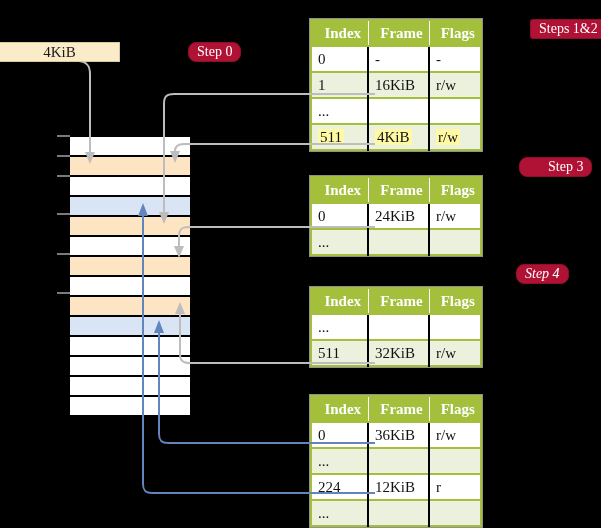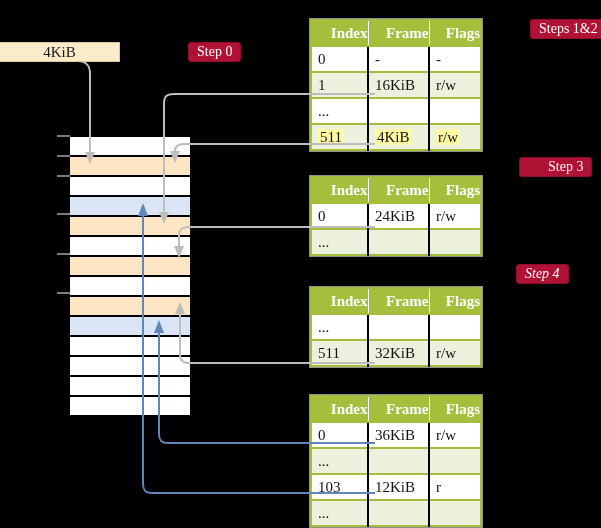--- a/index.html
+++ b/index.html
@@ -5,40 +5,40 @@
   html,body{margin:0;padding:0;background:#000;}
   .canvas{position:relative;width:601px;height:528px;background:#000;overflow:hidden;
           font-family:"Liberation Serif",serif;}
 
   
   .page-size-box{position:absolute;left:0;top:42px;width:119px;height:18px;
     background:#faecc8;border:1px solid #d9c99c;border-left:none;
     text-align:center;font-size:15px;line-height:18px;color:#1a1a1a;}
 
   
-  .badge{position:absolute;background:#b01236;border:1px solid #8c0e2a;border-radius:3px;
+  .badge{position:absolute;background:#b01236;border:1px solid #8c0e2a;border-radius:8px;
     color:#fff;font-size:14px;line-height:16px;padding:1px 8px;white-space:nowrap;}
   .badge.step0 {left:188px;top:42px;}
   .badge.steps12{left:511px;top:19px;border-radius:3px 0 0 3px;border-right:none;margin-left:19px;}
   .badge.step3 {left:519px;top:157px;padding-left:28px;}
   .badge.step4 {left:516px;top:264px;font-style:italic;}
 
   
   .memstack{position:absolute;left:70px;top:137px;width:120px;}
   .mrow{height:18px;margin-bottom:2px;}
   .mrow.white{background:#ffffff;}
   .mrow.peach{background:#fde4c3;}
   .mrow.blue {background:#d9e5f5;}
   .tick{position:absolute;left:57px;width:13px;height:2px;background:#7a7a7a;}
 
   
   table.pt{position:absolute;left:310px;width:170px;border-collapse:collapse;table-layout:fixed;
     background:#fff;border:2px solid #a3bf3c;outline:1px solid #8f8f8f;
     font-family:"Liberation Serif",serif;font-size:15px;color:#111;}
-  table.pt th{background:#a3bf3c;color:#fff;font-weight:bold;text-align:right;
+  table.pt th{background:#a3bf3c;color:#fff;font-weight:bold;text-align:center;
     height:24px;padding:0 0 0 6px;border-left:1px solid #fff;font-size:15px;}
   table.pt th:first-child{border-left:none;}
   table.pt td{height:24px;padding:0 0 0 6px;border-top:2px solid #a3bf3c;
     border-left:2px solid #000;background:#fff;}
   table.pt td:first-child{border-left:none;}
   table.pt tr.shaded td{background:#ecf1dd;}
   .t1{top:19px;} .t2{top:176px;} .t3{top:287px;} .t4{top:395px;}
   .hl{background:#fff9a3;padding:0 2px;}
 
   
@@ -184,21 +184,21 @@
       <td>0</td>
       <td>36KiB</td>
       <td>r/w</td>
     </tr>
     <tr class="shaded">
       <td>...</td>
       <td></td>
       <td></td>
     </tr>
     <tr>
-      <td>103</td>
+      <td>224</td>
       <td>12KiB</td>
       <td>r</td>
     </tr>
     <tr class="shaded">
       <td>...</td>
       <td></td>
       <td></td>
     </tr>
   </tbody>
     </table>

